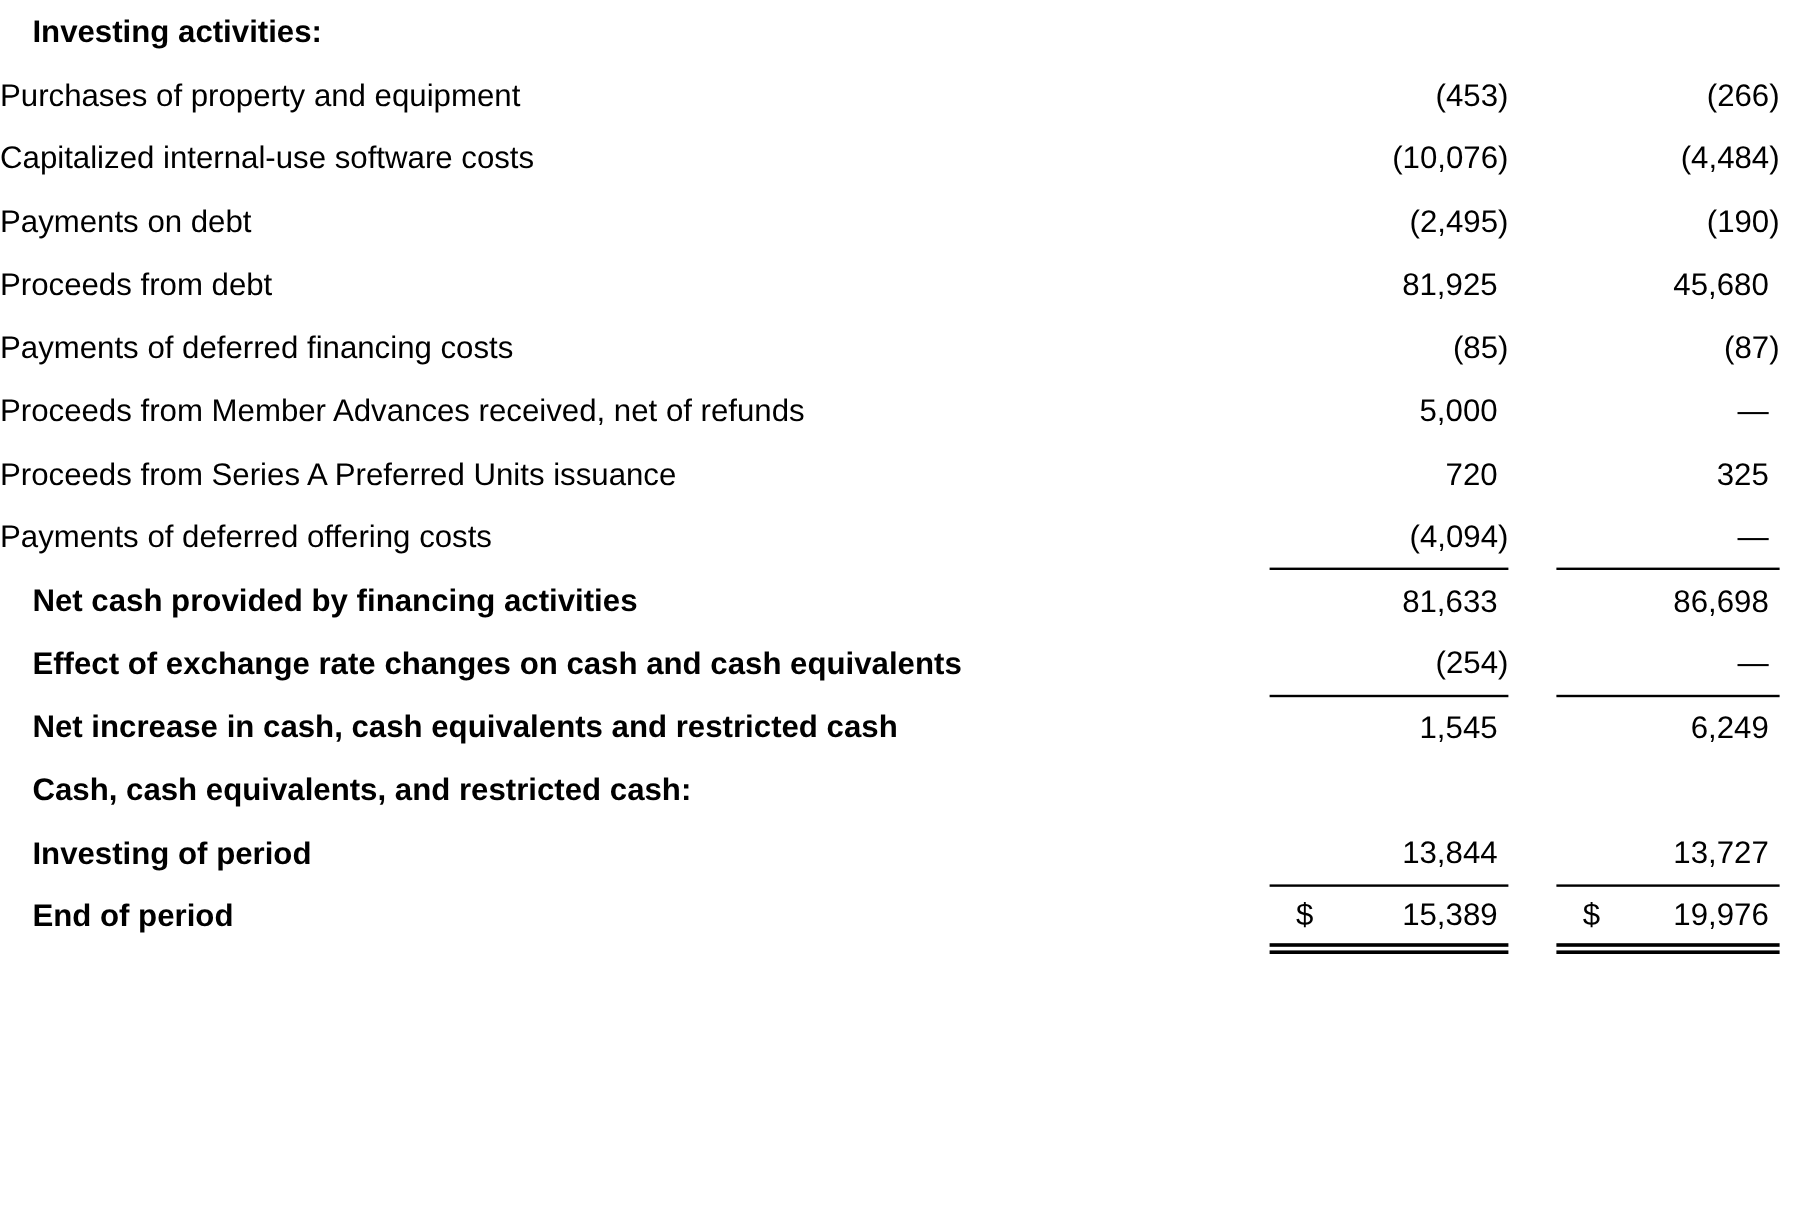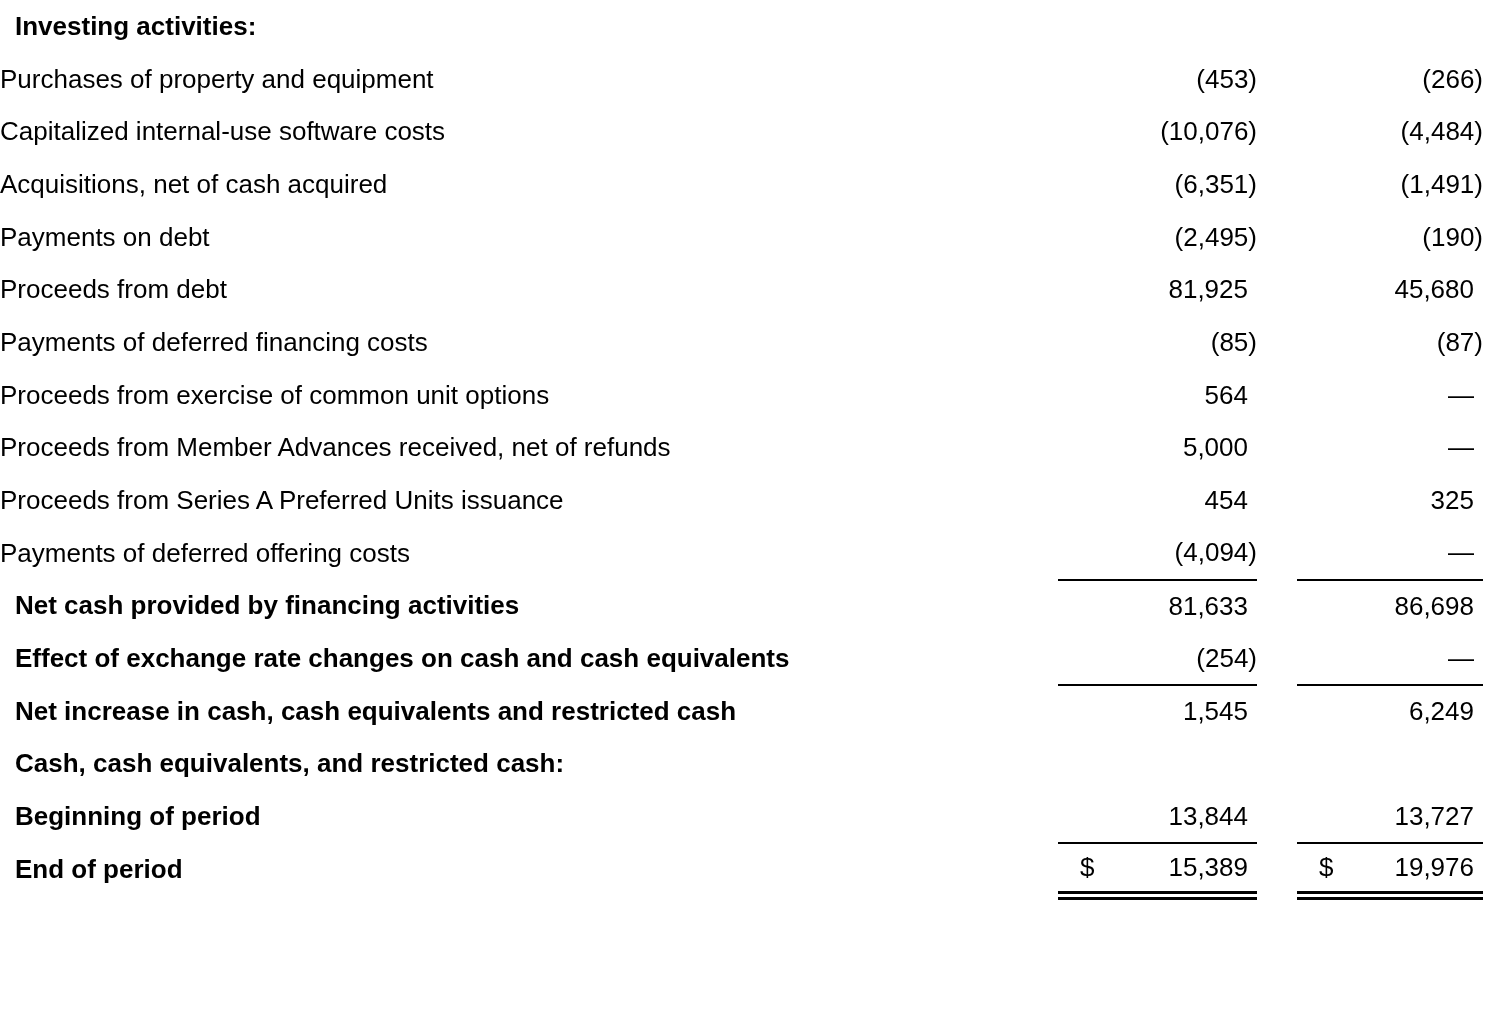--- a/index.html
+++ b/index.html
@@ -23,21 +23,21 @@
   table.cashflow tr {
     height: 52.7px;
   }
   table.cashflow td {
     padding: 0;
     vertical-align: middle;
     white-space: nowrap;
     overflow: visible;
   }
   td.label { padding-left: 29px; }
-  td.label.section { padding-left: 15px; }
+  td.label.section { padding-left: 27px; }
   .bold { font-weight: 700; }
   td.val {
     text-align: right;
     padding-right: 4px;
     text-decoration: underline;
   }
   td.val .num { display: inline-block; }
   td.val .num.no-paren { padding-right: 9px; }
   td.val .cur {
     float: left;
@@ -86,31 +86,20 @@
     <td class="val val1">
       <span class="num">(10,076)</span>
     </td>
     <td class="gap"></td>
     <td class="val val2">
       <span class="num">(4,484)</span>
     </td>
     <td class="edge"></td>
   </tr>
       <tr>
-    <td class="label">Acquisitions, net of cash acquired</td>
-    <td class="val val1">
-      <span class="num">(6,351)</span>
-    </td>
-    <td class="gap"></td>
-    <td class="val val2">
-      <span class="num">(1,491)</span>
-    </td>
-    <td class="edge"></td>
-  </tr>
-      <tr>
     <td class="label">Payments on debt</td>
     <td class="val val1">
       <span class="num">(2,495)</span>
     </td>
     <td class="gap"></td>
     <td class="val val2">
       <span class="num">(190)</span>
     </td>
     <td class="edge"></td>
   </tr>
@@ -130,45 +119,34 @@
     <td class="val val1">
       <span class="num">(85)</span>
     </td>
     <td class="gap"></td>
     <td class="val val2">
       <span class="num">(87)</span>
     </td>
     <td class="edge"></td>
   </tr>
       <tr>
-    <td class="label">Proceeds from exercise of common unit options</td>
-    <td class="val val1">
-      <span class="num no-paren">564</span>
+    <td class="label">Proceeds from Member Advances received, net of refunds</td>
+    <td class="val val1">
+      <span class="num no-paren">5,000</span>
     </td>
     <td class="gap"></td>
     <td class="val val2">
       <span class="num no-paren">—</span>
     </td>
     <td class="edge"></td>
   </tr>
       <tr>
-    <td class="label">Proceeds from Member Advances received, net of refunds</td>
-    <td class="val val1">
-      <span class="num no-paren">5,000</span>
-    </td>
-    <td class="gap"></td>
-    <td class="val val2">
-      <span class="num no-paren">—</span>
-    </td>
-    <td class="edge"></td>
-  </tr>
-      <tr>
     <td class="label">Proceeds from Series A Preferred Units issuance</td>
     <td class="val val1">
-      <span class="num no-paren">454</span>
+      <span class="num no-paren">720</span>
     </td>
     <td class="gap"></td>
     <td class="val val2">
       <span class="num no-paren">325</span>
     </td>
     <td class="edge"></td>
   </tr>
       <tr>
     <td class="label">Payments of deferred offering costs</td>
     <td class="val val1">
@@ -218,21 +196,21 @@
     <td class="val val1">
       <span class="num"></span>
     </td>
     <td class="gap"></td>
     <td class="val val2">
       <span class="num"></span>
     </td>
     <td class="edge"></td>
   </tr>
       <tr>
-    <td class="label bold section">Beginning of period</td>
+    <td class="label bold section">Investing of period</td>
     <td class="val val1 rule-bottom">
       <span class="num no-paren">13,844</span>
     </td>
     <td class="gap"></td>
     <td class="val val2 rule-bottom">
       <span class="num no-paren">13,727</span>
     </td>
     <td class="edge"></td>
   </tr>
       <tr>

